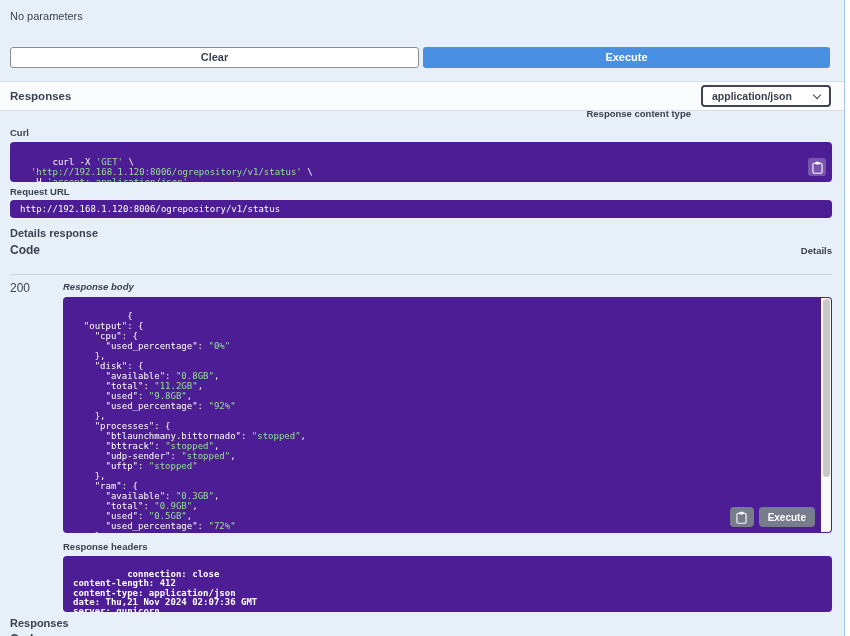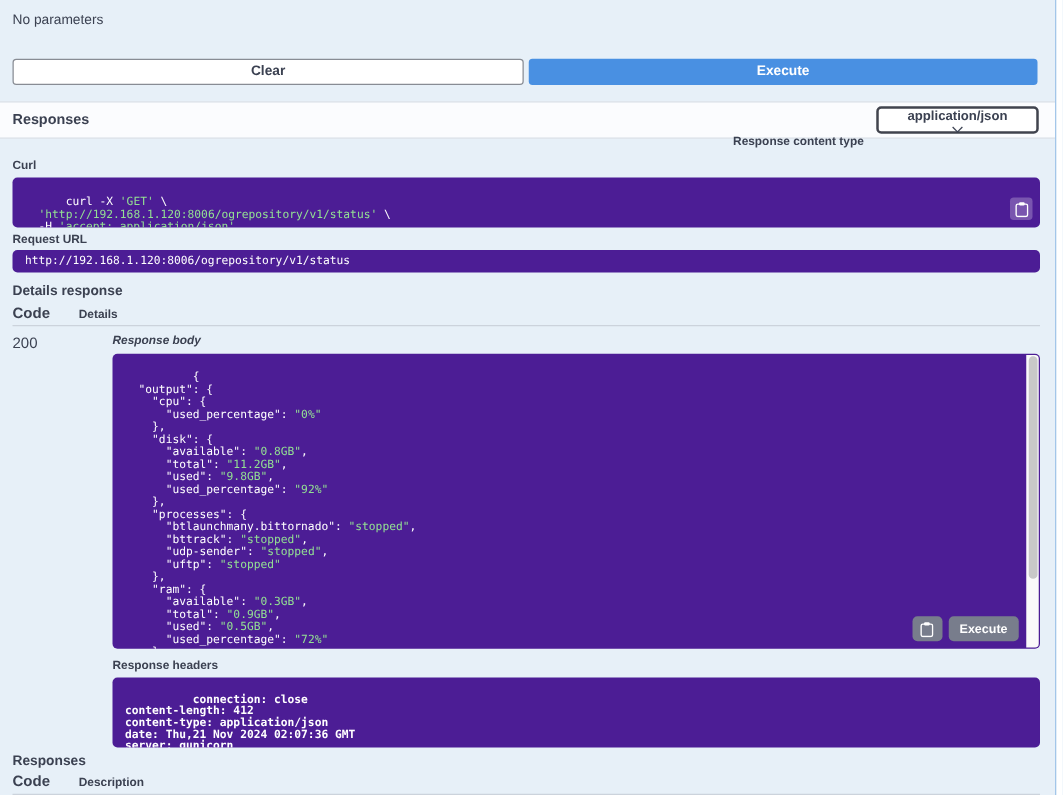--- a/index.html
+++ b/index.html
@@ -42,21 +42,20 @@
   }
   .responses-band-title { font-size: 11.5px; font-weight: bold; }
   .content-type { display: flex; align-items: center; gap: 10px; }
   .ct-label { font-size: 9.5px; font-weight: bold; color: #3b4151; margin-top: 35px; }
   .ct-select {
     width: 130px; height: 22px;
     border: 2px solid #41444e; border-radius: 4px; background: #fff;
     font-size: 10.5px; font-weight: bold; color: #3b4151;
     padding: 0 9px; display: flex; align-items: center; justify-content: space-between;
     cursor: pointer;
-    flex-direction: column;
   }
   .chev {
     width: 6px; height: 6px; margin-top: -3px;
     border-right: 1.6px solid #3b4151; border-bottom: 1.6px solid #3b4151;
     transform: rotate(45deg);
   }
 
   
   .inner { padding: 0 12px 0 10px; background: #e7f0f8; }
   .block-label { font-size: 9.5px; font-weight: bold; color: #3b4151; }
@@ -77,27 +76,28 @@
     background: rgba(255,255,255,.25);
     display: flex; align-items: center; justify-content: center;
     cursor: pointer; border: none;
   }
   .url-block { height: 18px; padding: 4px 10px; font-weight: normal; }
 
   .section-title { font-size: 11px; font-weight: bold; }
   .sr-title { margin-top: 9px; }
   .tbl-head {
     display: flex; align-items: baseline;
-    margin-top: 4px; padding-bottom: 3px;
+    margin-top: 4px; padding-bottom: 17px;
     border-bottom: 1px solid #ccd3dc;
+    justify-content: space-between;
   }
   .col-code { width: 53px; font-size: 12px; font-weight: bold; }
   .col-desc { font-size: 9.5px; font-weight: bold; }
 
-  .resp-row { display: flex; margin-top: 6px; gap: 27px; }
+  .resp-row { display: flex; margin-top: 6px; }
   .code-val { width: 53px; font-size: 12px; color: #3b4151; }
   .resp-detail { flex: 1; min-width: 0; }
   .body-label { margin: 0 0 5px; font-style: italic; }
   .rh-label { margin: 8px 0 4px; }
 
   .body-block { position: relative; height: 236px; padding: 4px 10px; }
   .body-scrollbar {
     position: absolute; top: 1px; right: 1px; bottom: 1px; width: 10px;
     background: #fafafa; border-radius: 0 3px 3px 0;
   }

